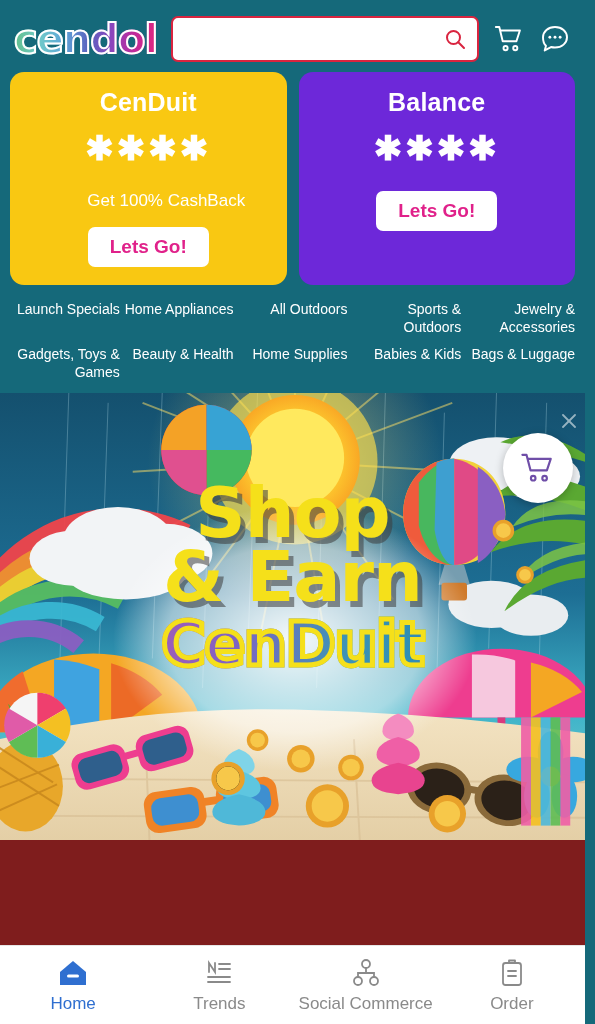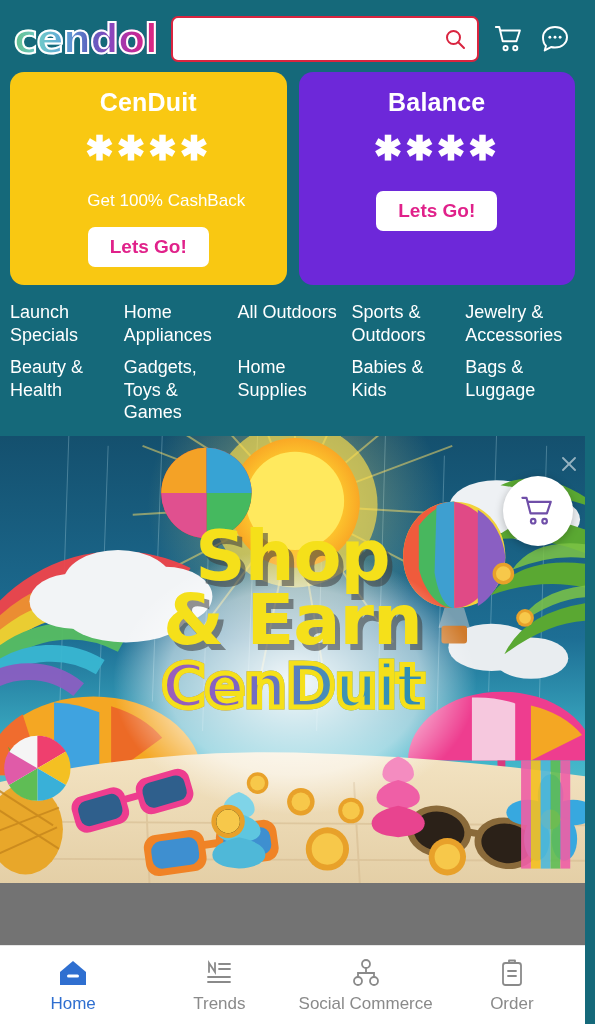--- a/index.html
+++ b/index.html
@@ -129,36 +129,36 @@
 
   
   .categories {
     display: grid;
     grid-template-columns: repeat(5, 1fr);
     row-gap: 10px;
     padding: 16px 8px 12px 8px;
     flex: none;
   }
   .cat-item {
-    text-align: left;
+    text-align: right;
     color: #ffffff;
-    font-size: 18px;
+    font-size: 14px;
     line-height: 1.25;
     padding: 0 2px;
     cursor: pointer;
     align-self: start;
   }
 
   
   .banner {
     position: relative;
     flex: 1;
     min-height: 0;
     overflow: hidden;
-    background: #737373;
+    background: #7f1d1d;
   }
   .banner-art { position: absolute; inset: 0; }
 
   .banner-text {
     position: absolute;
     left: 0; right: 0;
     top: 88px;
     text-align: center;
     pointer-events: none;
   }
@@ -282,22 +282,22 @@
     </div>
 
   </div>
 
   <div class="categories">
     <div class="cat-item">Launch Specials</div>
     <div class="cat-item">Home Appliances</div>
     <div class="cat-item">All Outdoors</div>
     <div class="cat-item">Sports &amp; Outdoors</div>
     <div class="cat-item">Jewelry &amp; Accessories</div>
+    <div class="cat-item">Gadgets, Toys &amp; Games</div>
     <div class="cat-item">Beauty &amp; Health</div>
-    <div class="cat-item">Gadgets, Toys &amp; Games</div>
     <div class="cat-item">Home Supplies</div>
     <div class="cat-item">Babies &amp; Kids</div>
     <div class="cat-item">Bags &amp; Luggage</div>
   </div>
 
   <div class="banner">
 
     <svg class="banner-art" viewBox="0 0 595 455" preserveAspectRatio="xMidYMid slice">
       <defs>
         <linearGradient id="sky" x1="0" y1="0" x2="0" y2="1">

